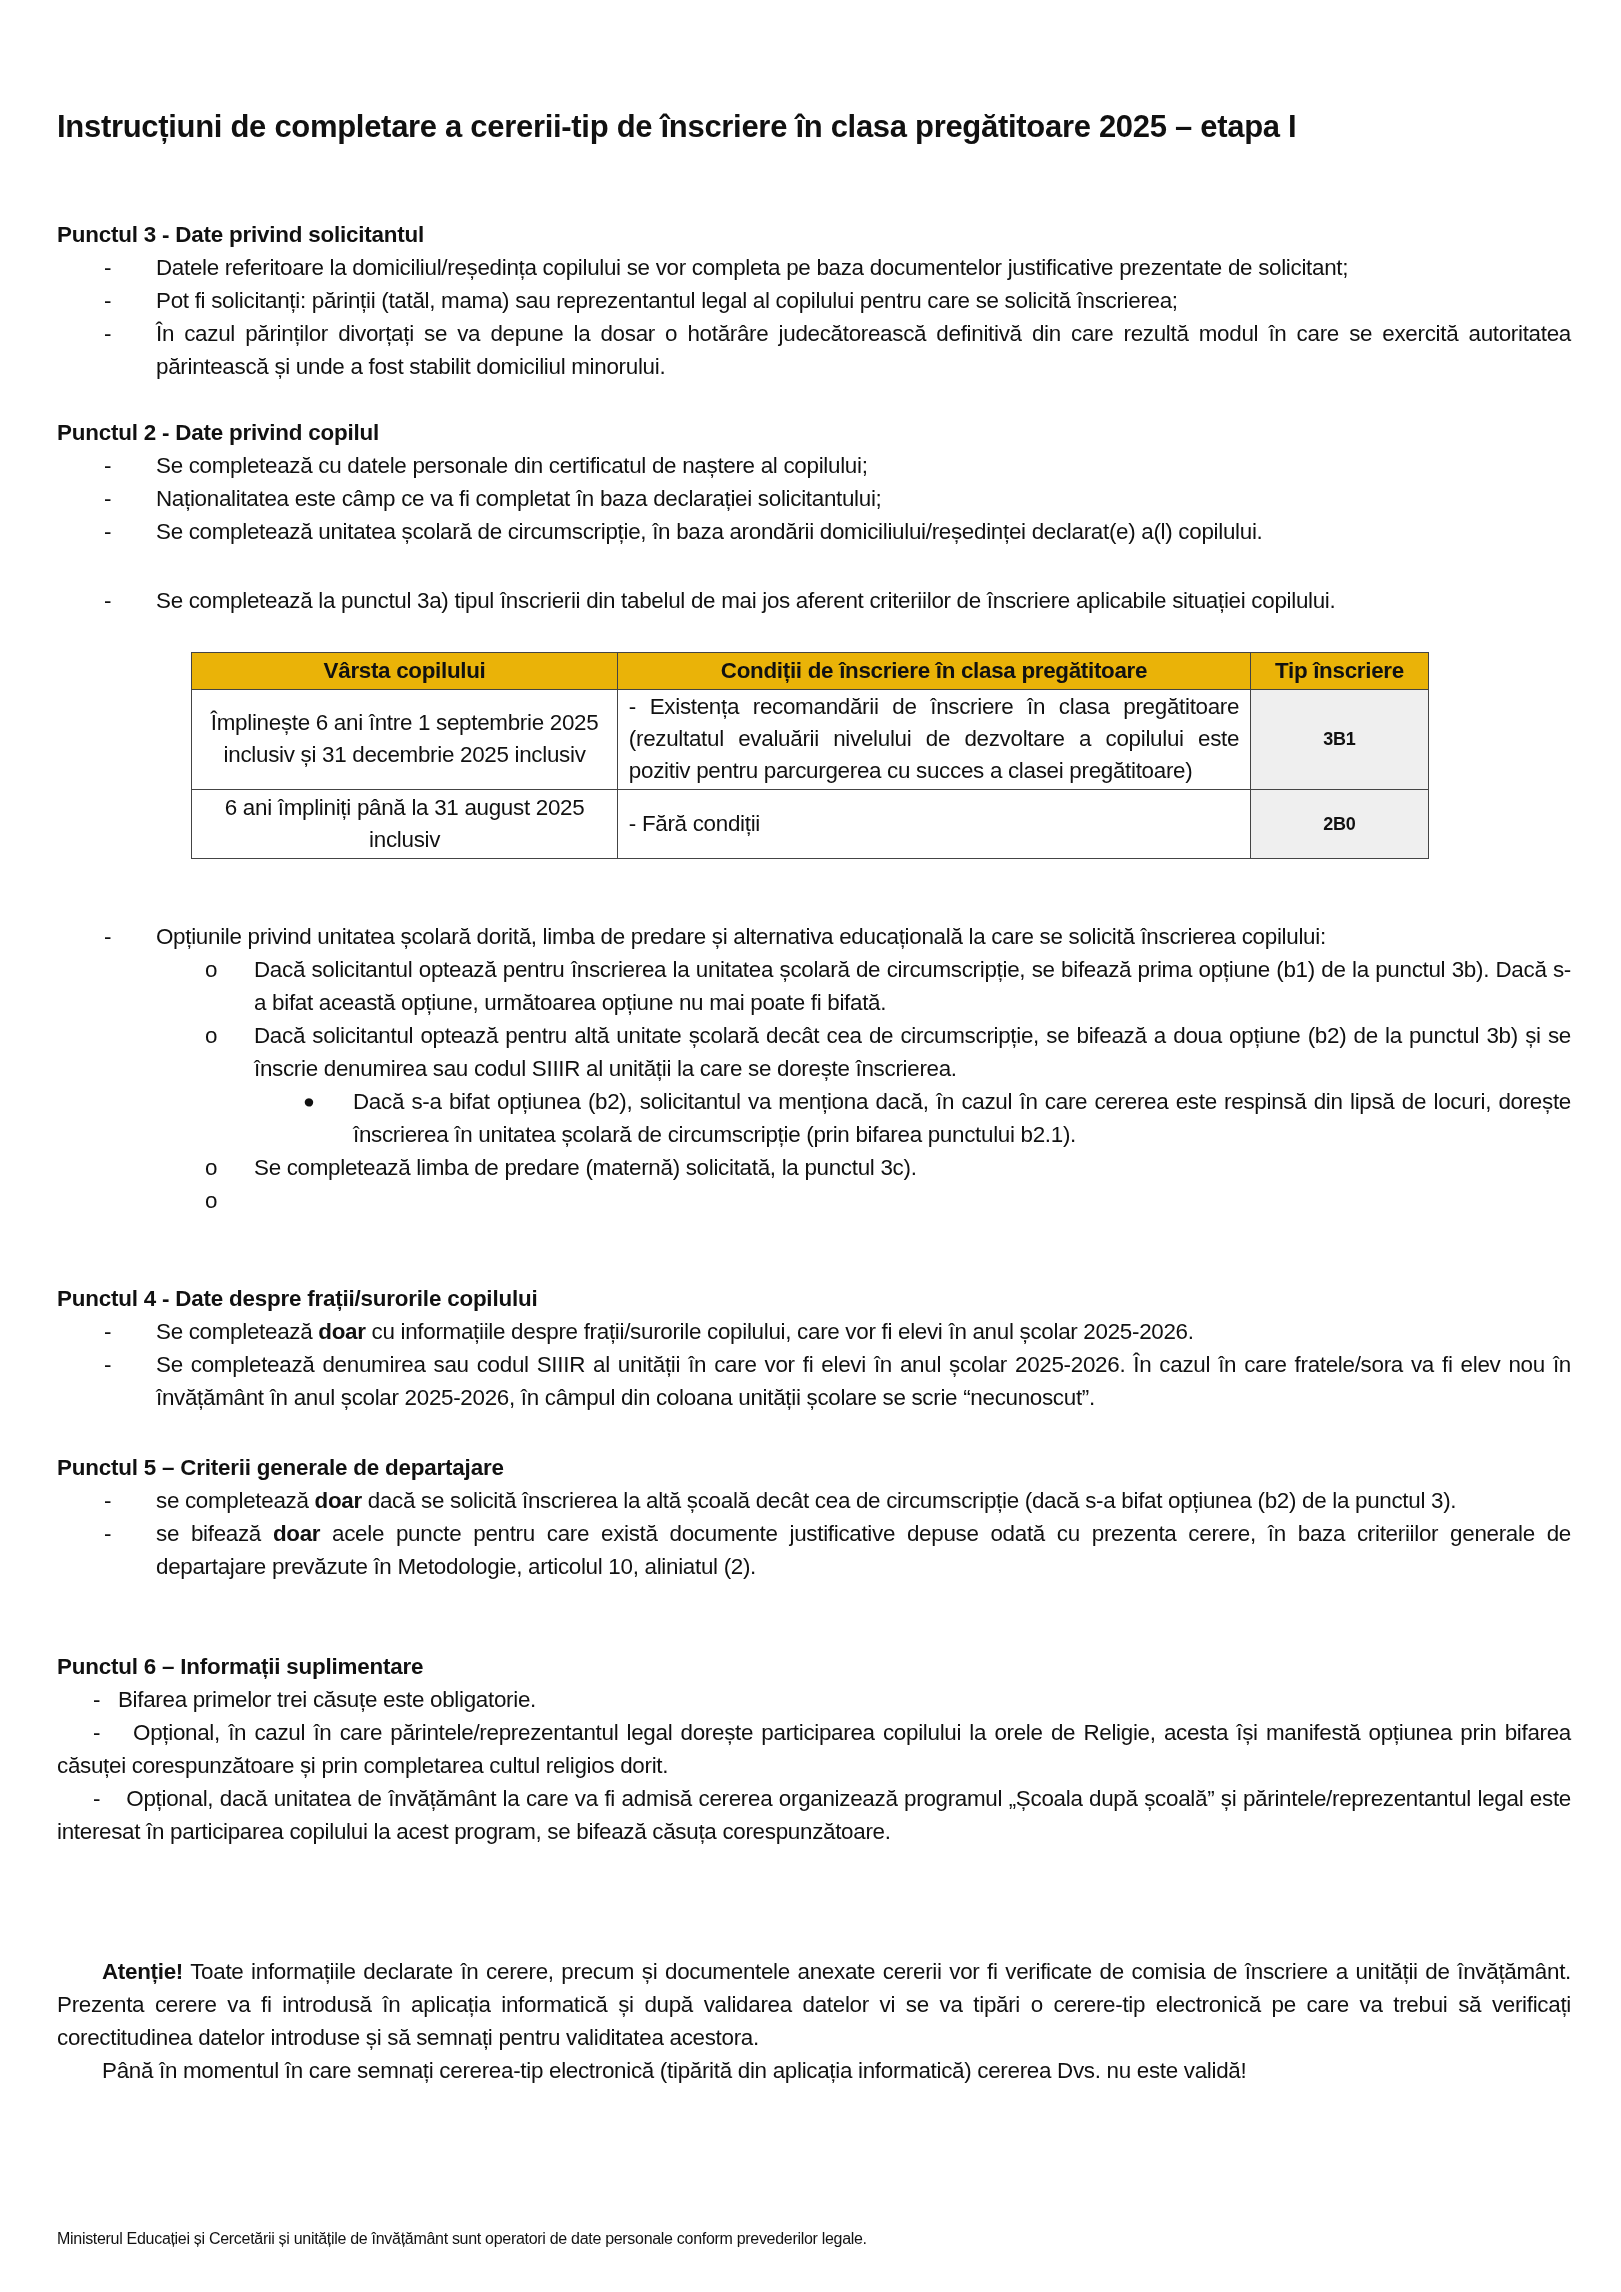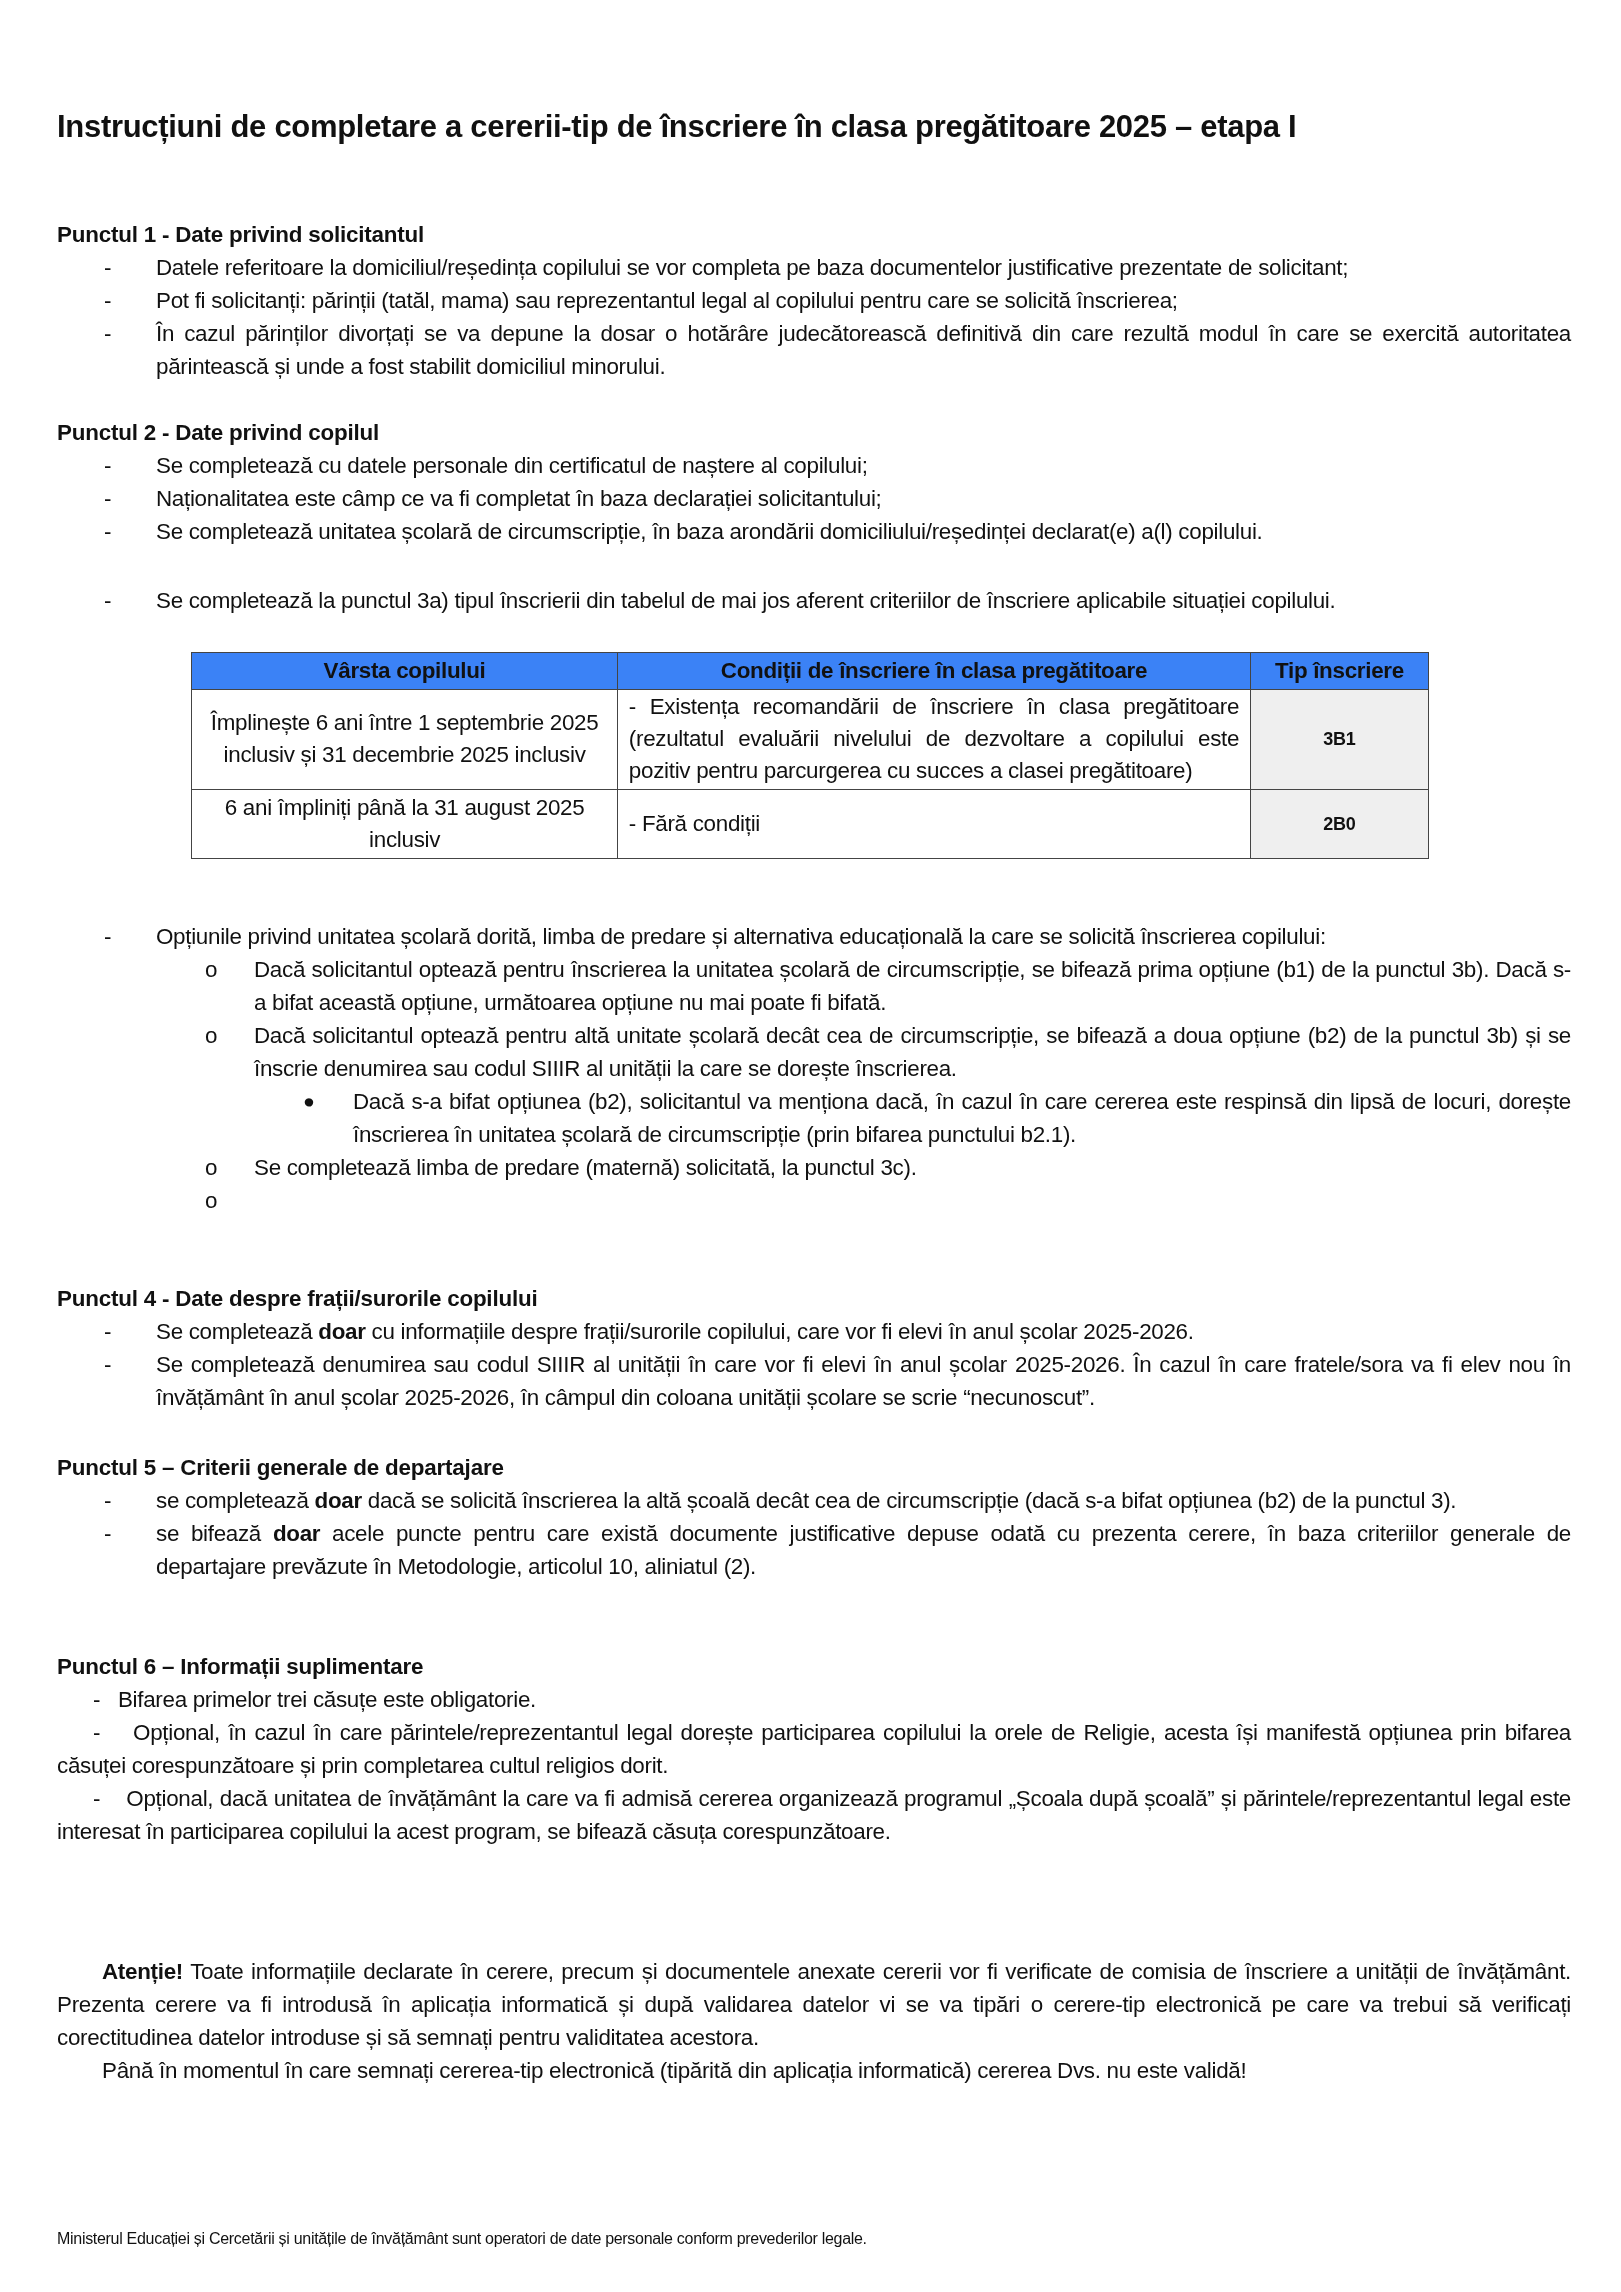--- a/index.html
+++ b/index.html
@@ -21,36 +21,36 @@
     .o-item .mark { position: absolute; left: 148px; top: 0; }
     .b-item { position: relative; padding-left: 296px; text-align: justify; }
     .b-item .mark { position: absolute; left: 246px; top: 0; font-size: 19.7px; }
     .indent-para { text-indent: 45px; text-align: justify; }
     .p6-item { text-indent: 36px; text-align: justify; }
     table.crit {
       position: absolute; left: 134px; top: 652px; width: 1238px;
       border-collapse: collapse; font-size: 22.4px; letter-spacing: -0.3px;
     }
     table.crit th, table.crit td { border: 1.8px solid #444; padding: 1.8px 10.7px; vertical-align: middle; line-height: 32px; }
-    table.crit th { background: #3b82f6; font-weight: bold; text-align: center; }
+    table.crit th { background: #eab308; font-weight: bold; text-align: center; }
     table.crit td.age { text-align: center; width: 414px; }
     table.crit td.cond { text-align: justify; width: 627px; }
     table.crit td.tip { text-align: center; font-weight: bold; font-size: 18px; background: #efefef; width: 158px; }
     .footer { position: absolute; top: 2230px; left: 0; font-size: 16px; letter-spacing: -0.3px; white-space: nowrap; }
     b.inline { font-weight: bold; }
   </style>
 </head>
 <body>
 
 <div class="page">
 
   <div class="title">Instrucțiuni de completare a cererii-tip de înscriere în clasa pregătitoare 2025 – etapa I</div>
 
   <div class="block" style="top:218px;">
-    <div class="section-head">Punctul 1 - Date privind solicitantul</div>
+    <div class="section-head">Punctul 3 - Date privind solicitantul</div>
     <div class="line dash-item">
       <span class="mark">-</span>
       <span>Datele referitoare la domiciliul/reședința copilului se vor completa pe baza documentelor justificative prezentate de solicitant;</span>
     </div>
     <div class="line dash-item">
       <span class="mark">-</span>
       <span>Pot fi solicitanți: părinții (tatăl, mama) sau reprezentantul legal al copilului pentru care se solicită înscrierea;</span>
     </div>
     <div class="line dash-item">
       <span class="mark">-</span>

